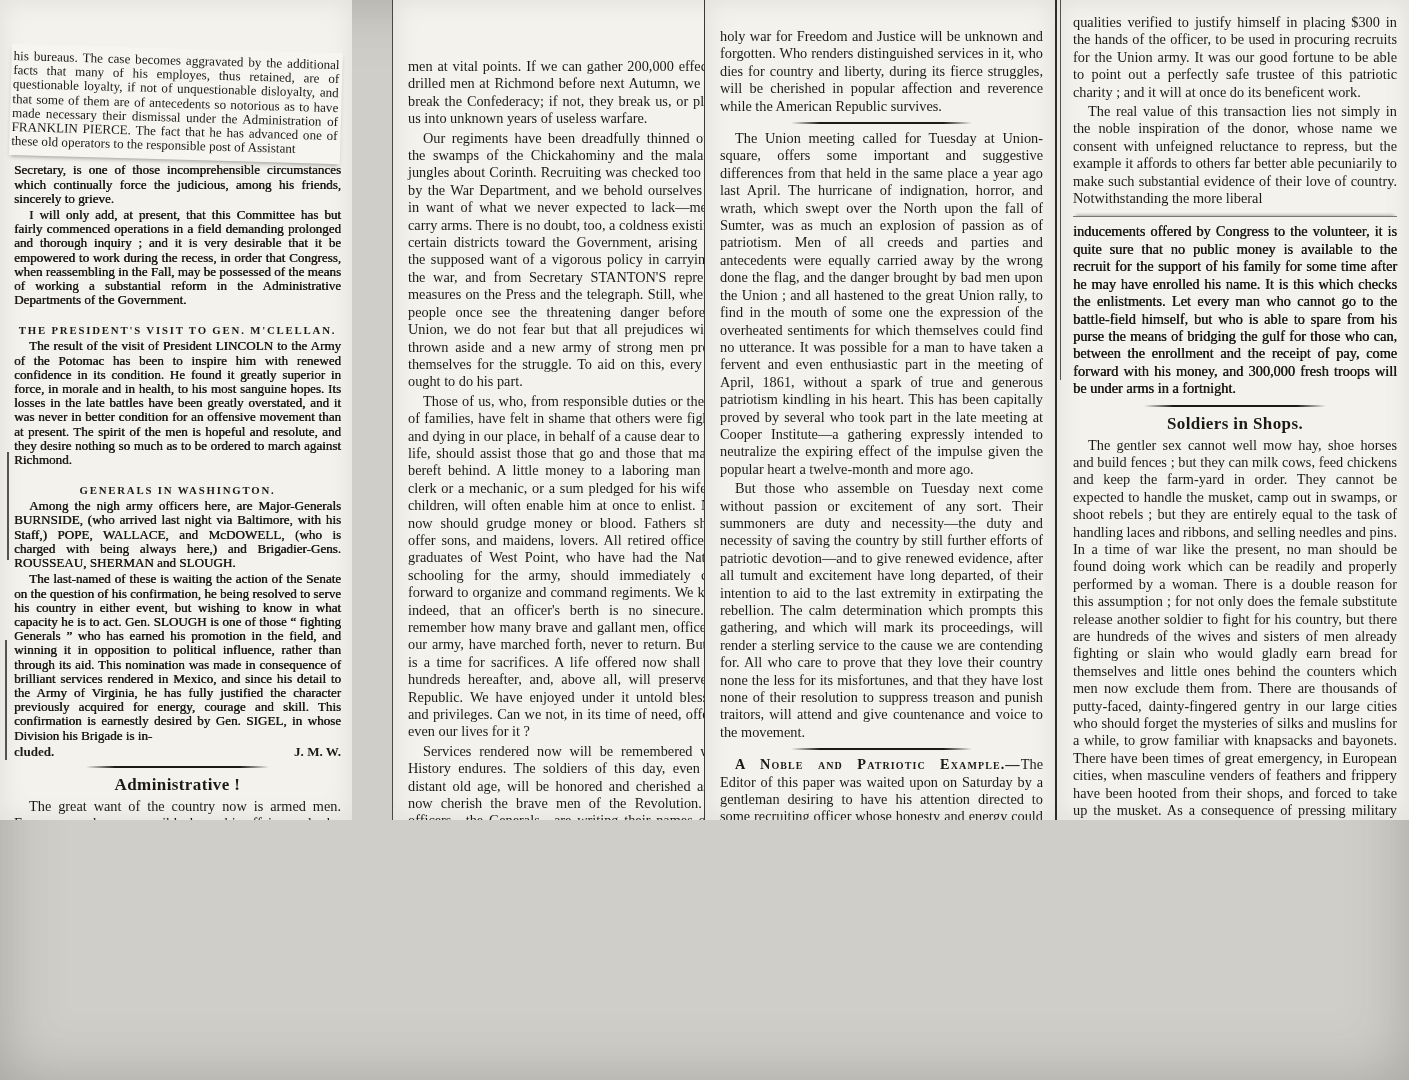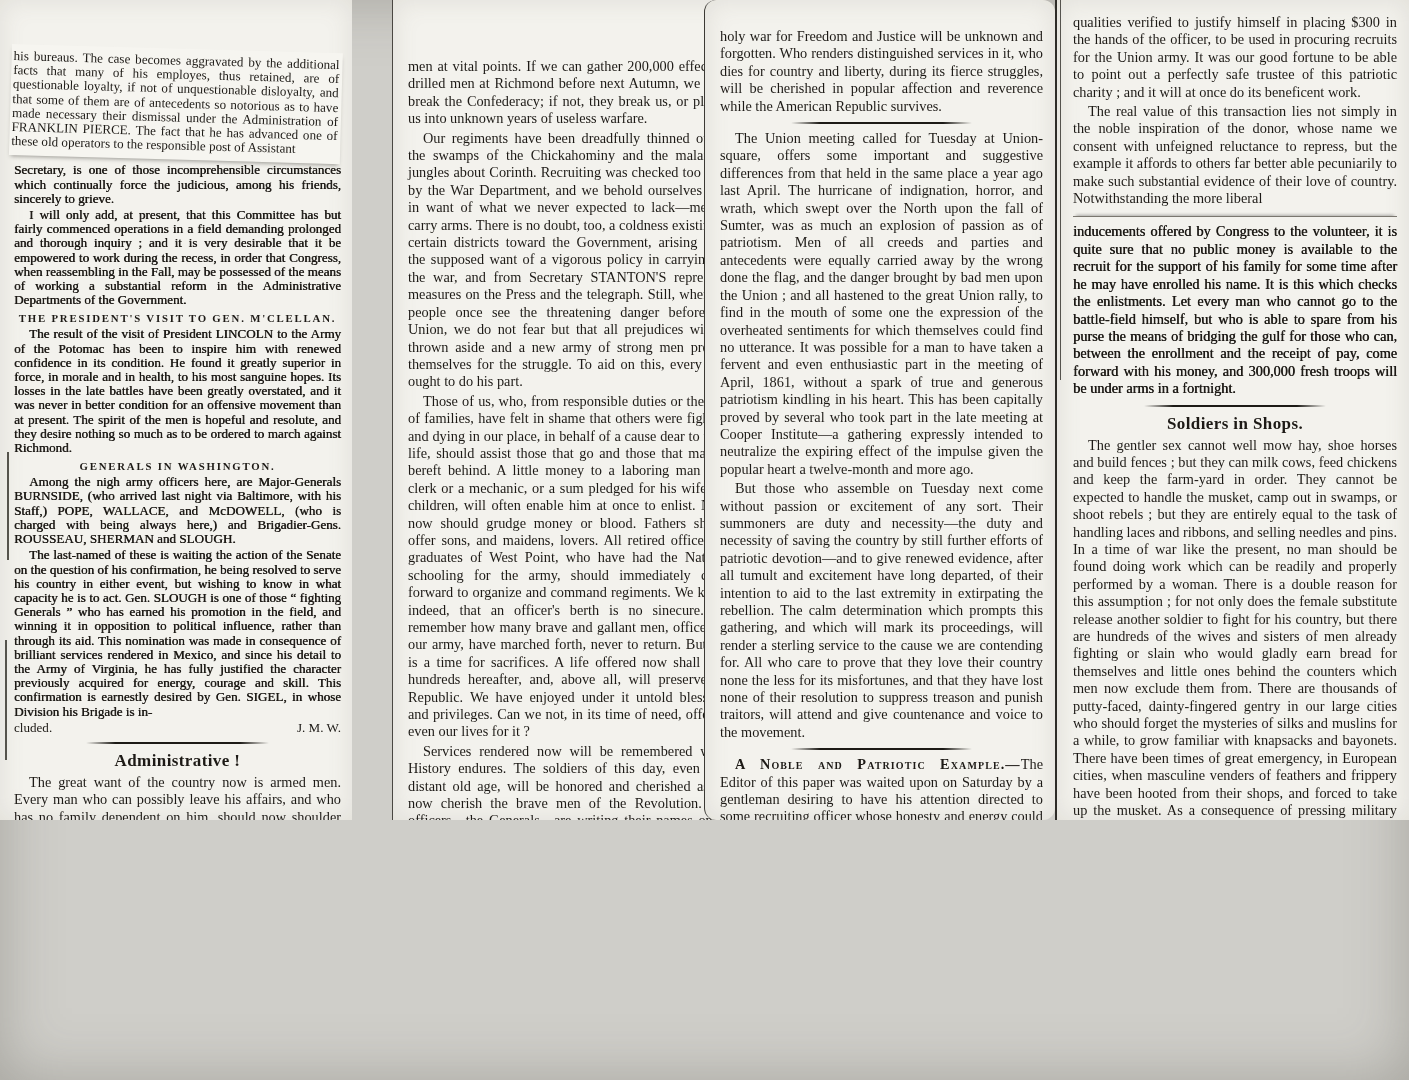--- a/index.html
+++ b/index.html
@@ -22,21 +22,21 @@
   .col {
     position: absolute;
     top: 0;
     height: 820px;
     background: #f3f2ed;
     overflow: hidden;
     box-shadow: inset 0 0 26px rgba(110,105,95,.14);
   }
   #col-1 { left: 0;      width: 352px; padding: 46px 11px 0 14px; }
   #col-2 { left: 352px;  width: 352px; padding: 58px 12px 0 15px; border-left: 1.5px solid #4a4742; margin-left: 40px; }
-  #col-3 { left: 704px;  width: 351px; padding: 28px 12px 0 15px; border-left: 1.5px solid #3b3934; border-radius: 12px; }
+  #col-3 { left: 704px;  width: 351px; padding: 28px 12px 0 15px; border-left: 1.5px solid #3b3934; }
   #col-4 { left: 1055px; width: 354px; padding: 14px 12px 0 16px; border-left: 2.5px solid #2e2c28; }
   #col-4::before {
     content: "";
     position: absolute; left: 3px; top: 0; bottom: 440px;
     width: 1px; background: #55534e;
   }
   .para {
     margin: 0 0 2px;
     text-align: justify;
     font-size: 14.3px;
@@ -63,41 +63,41 @@
   .headline {
     margin: 5px 0 3px;
     text-align: center;
     text-indent: 0;
     font-weight: bold;
     font-size: 17px;
     line-height: 21px;
     letter-spacing: .4px;
   }
   .subhead {
-    margin: 4px 0 2px;
+    margin: 16px 0 2px;
     text-align: center;
     text-indent: 0;
     font-weight: bold;
     font-size: 10.8px;
     line-height: 14px;
     letter-spacing: 1.8px;
   }
   .rule {
     width: 56%;
     height: 2px;
     margin: 7px auto 6px;
     border-radius: 1px;
     background: linear-gradient(90deg, rgba(28,26,22,0) 0%, #1c1a16 16%, #1c1a16 84%, rgba(28,26,22,0) 100%);
   }
   .sigline {
     display: flex;
     justify-content: space-between;
     font-size: 13.1px;
     line-height: 14.2px;
-    font-weight: normal;
+    font-weight: bold;
   }
   .runin {
     font-variant: small-caps;
     letter-spacing: 1.1px;
     font-weight: bold;
   }
   .artifact { position: absolute; background: #2a2824; }
   #edge-left   { left: 0; top: 690; width: 4px; height: 390; }
   #edge-right  { right: 0; top: 0; width: 3px; height: 620; }
   #mark-left-1 { left: 7px; top: 452px; width: 2px; height: 108px; background: #55534c; }

